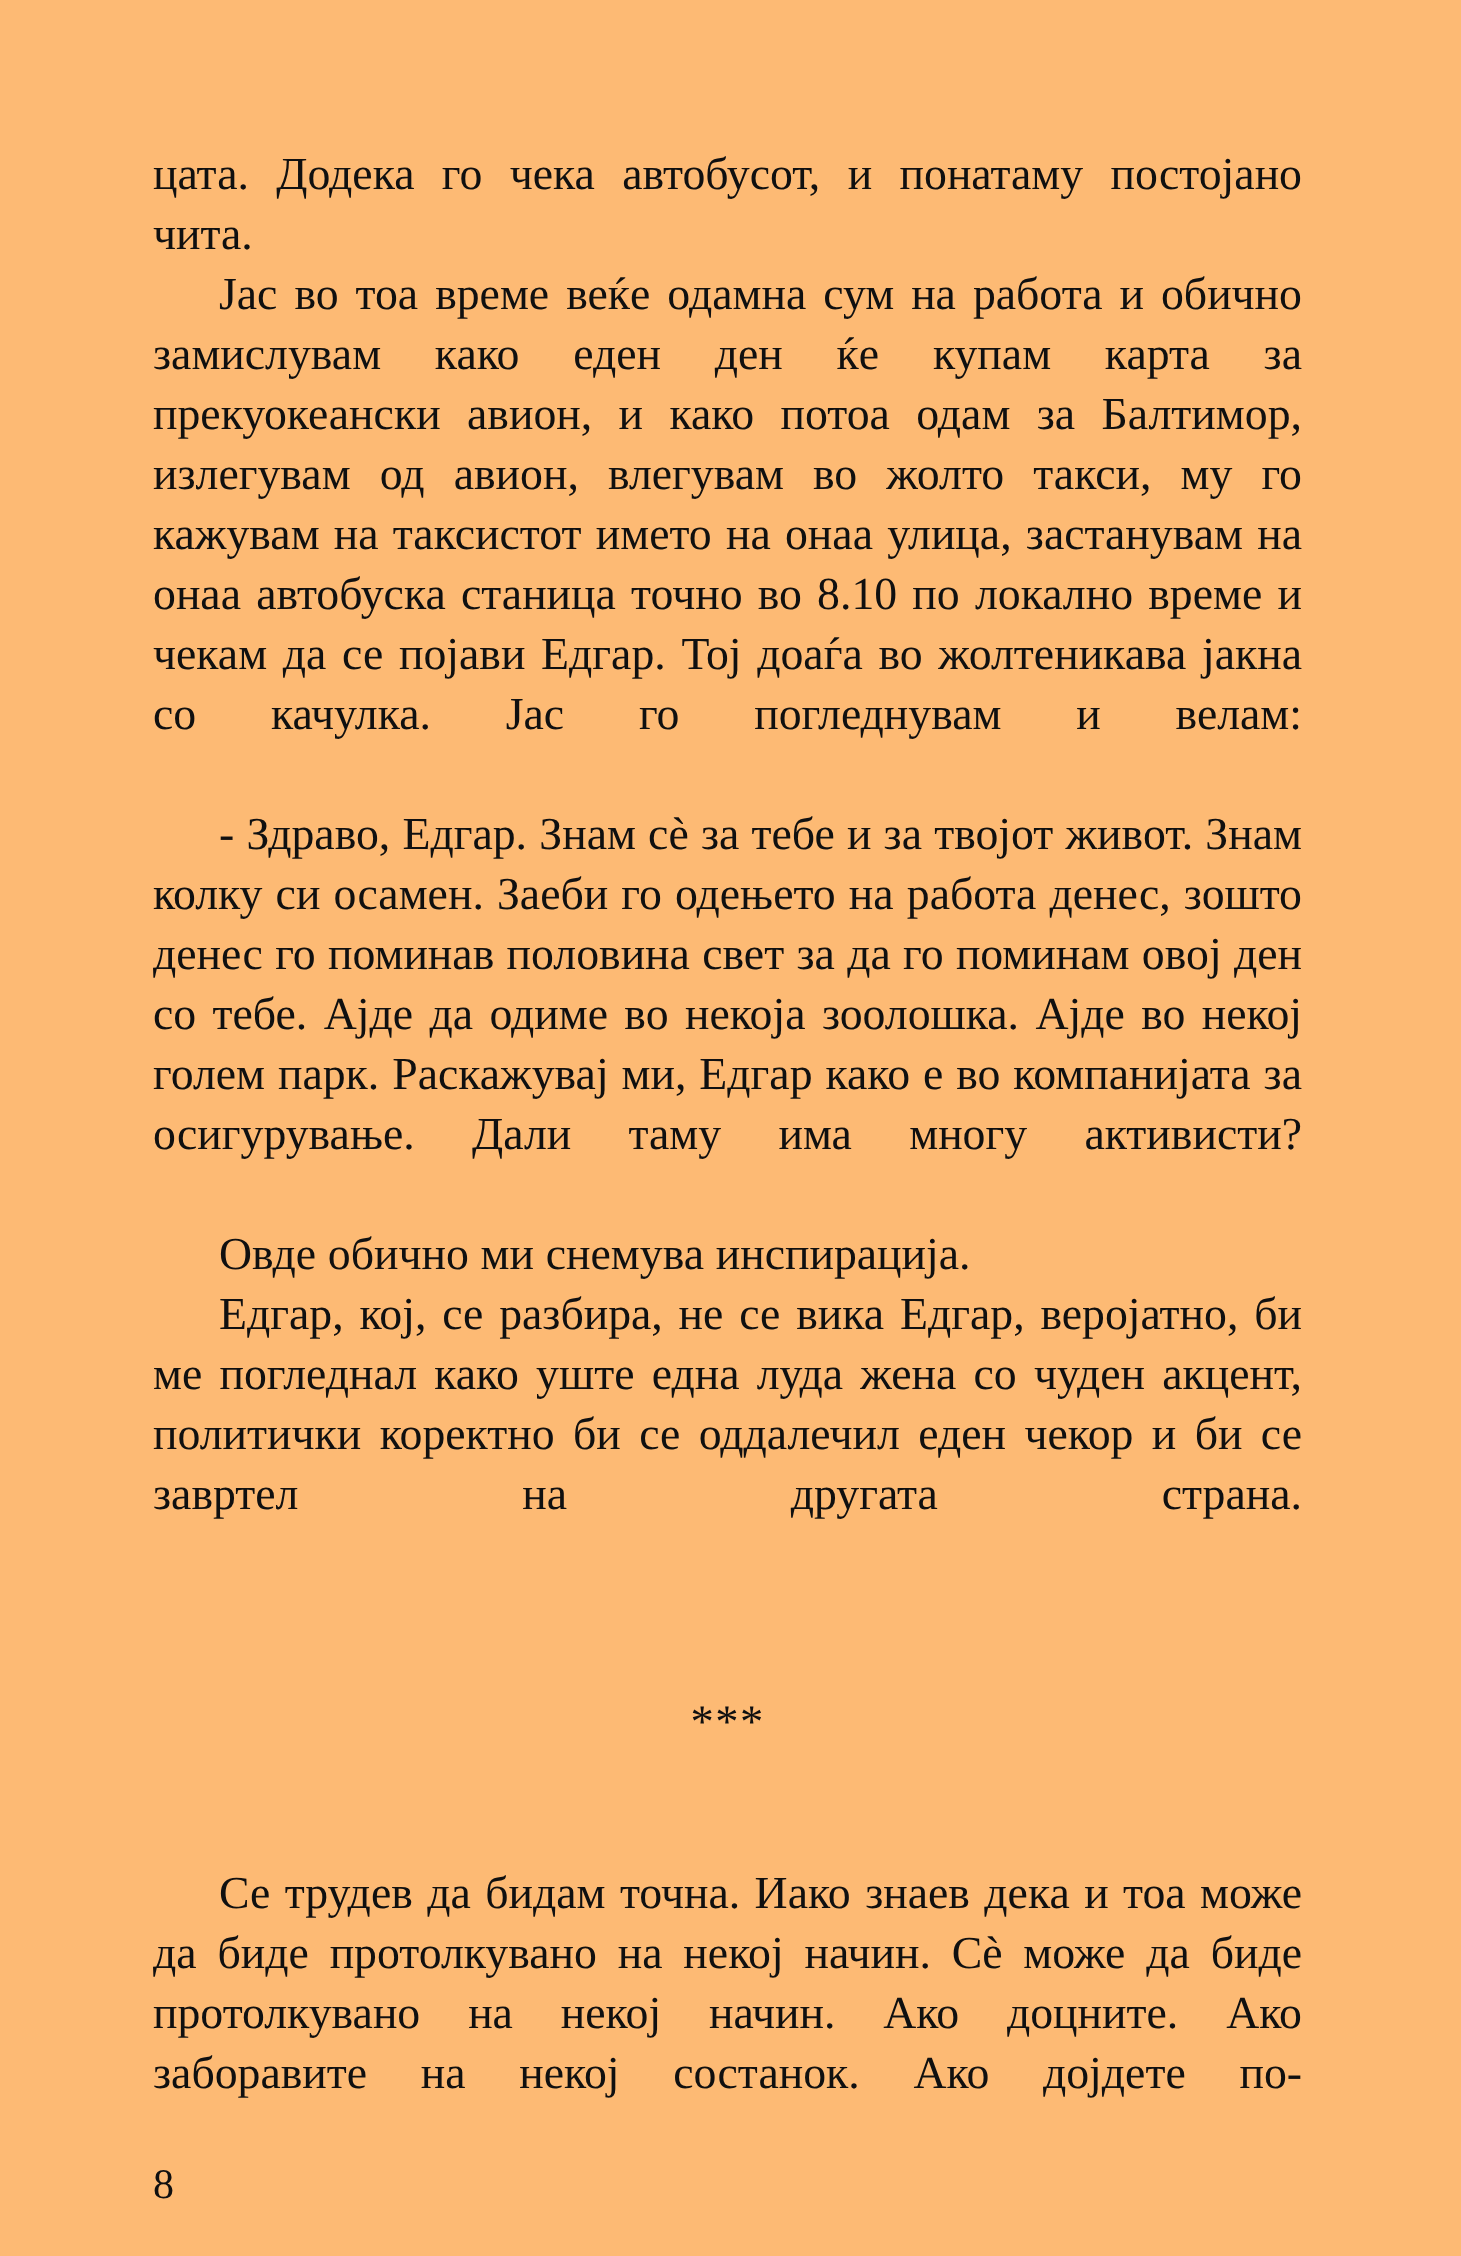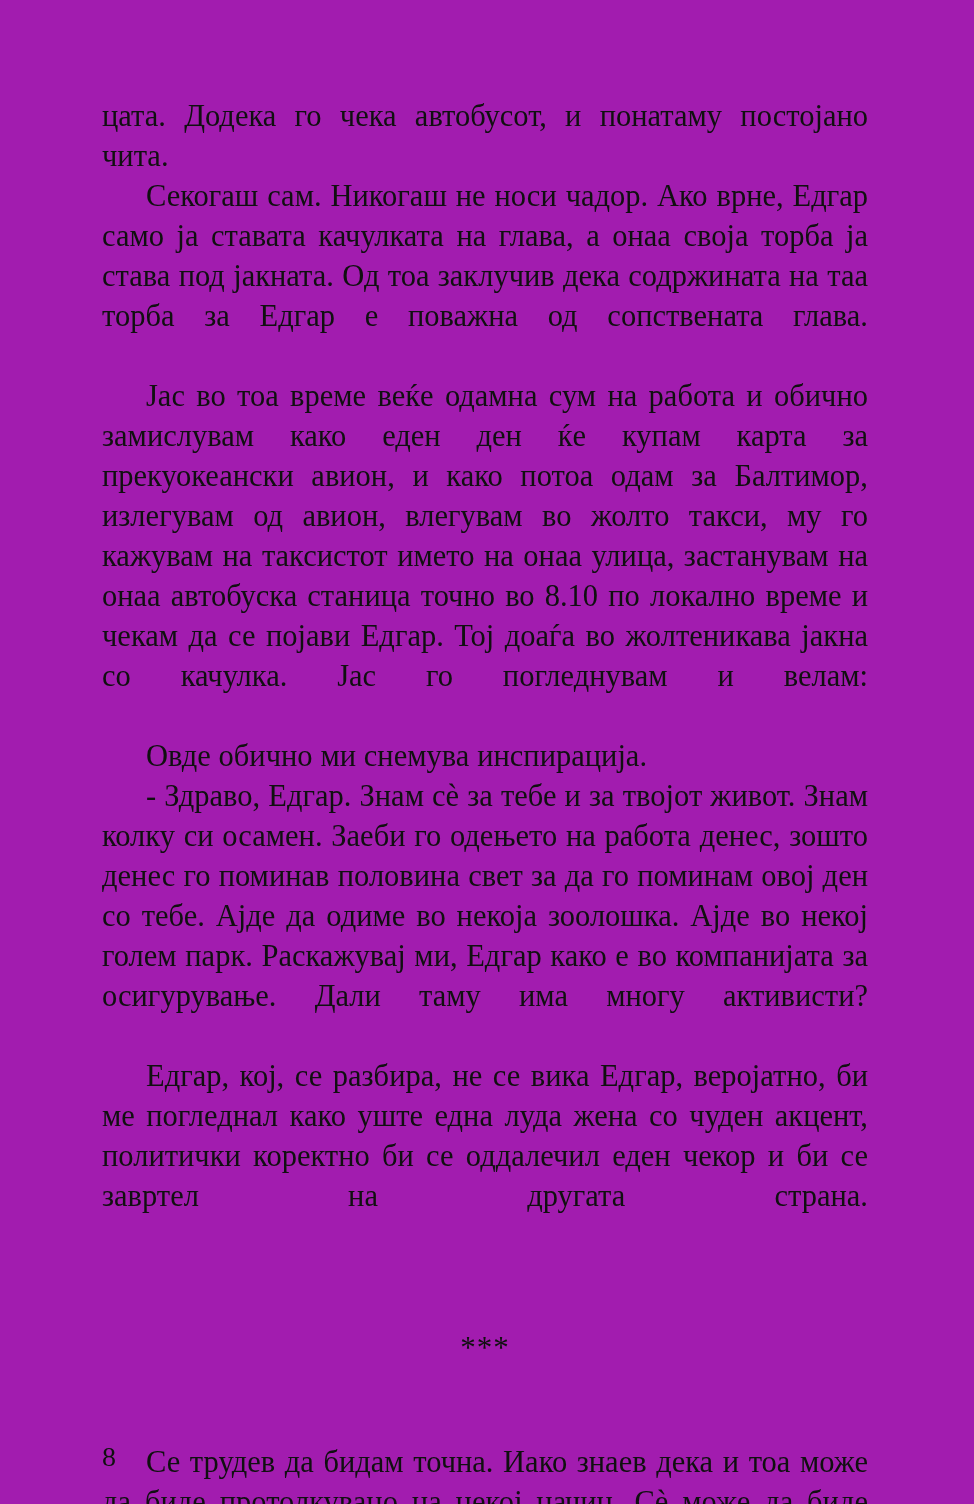--- a/index.html
+++ b/index.html
@@ -5,21 +5,21 @@
   html, body {
     margin: 0;
     padding: 0;
     background: #ffffff;
   }
 
   .page {
     position: relative;
     width: 974px;
     height: 1504px;
-    background: #a21caf;
+    background: #fdba74;
     overflow: hidden;
     box-sizing: border-box;
   }
 
   .text-block {
     position: absolute;
     left: 102px;
     top: 96px;
     width: 766px;
   }
@@ -86,27 +86,26 @@
 </style>
 </head>
 <body>
 
 <div class="page">
 
   <div class="text-block">
 
     <p class="para noindent flush">цата. Додека го чека автобусот, и понатаму постојано чита.</p>
 
-    <p class="para indent">Секогаш сам. Никогаш не носи чадор. Ако врне, Едгар само ја ставата качулката на глава, а онаа своја торба ја става под јакната. Од тоа заклучив дека содржината на таа торба за Едгар е поважна од сопствената глава.</p>
 
     <p class="para indent">Јас во тоа време веќе одамна сум на работа и обично замислувам како еден ден ќе купам карта за прекуокеански авион, и како потоа одам за Балтимор, излегувам од авион, влегувам во жолто такси, му го кажувам на таксистот името на онаа улица, застанувам на онаа автобуска станица точно во 8.10 по локално време и чекам да се појави Едгар. Тој доаѓа во жолтеникава јакна со качулка. Јас го погледнувам и велам:</p>
 
+    <p class="para indent">- Здраво, Едгар. Знам сè за тебе и за твојот живот. Знам колку си осамен. Заеби го одењето на работа денес, зошто денес го поминав половина свет за да го поминам овој ден со тебе. Ајде да одиме во некоја зоолошка. Ајде во некој голем парк. Раскажувај ми, Едгар како е во компанијата за осигурување. Дали таму има многу активисти?</p>
+
     <p class="para indent flush">Овде обично ми снемува инспирација.</p>
-
-    <p class="para indent">- Здраво, Едгар. Знам сè за тебе и за твојот живот. Знам колку си осамен. Заеби го одењето на работа денес, зошто денес го поминав половина свет за да го поминам овој ден со тебе. Ајде да одиме во некоја зоолошка. Ајде во некој голем парк. Раскажувај ми, Едгар како е во компанијата за осигурување. Дали таму има многу активисти?</p>
 
     <p class="para indent">Едгар, кој, се разбира, не се вика Едгар, веројатно, би ме погледнал како уште една луда жена со чуден акцент, политички коректно би се оддалечил еден чекор и би се завртел на другата страна.</p>
 
 
     <div class="gap-before-break"></div>
 
     <p class="scene-break">***</p>
 
     <div class="gap-after-break"></div>
 

